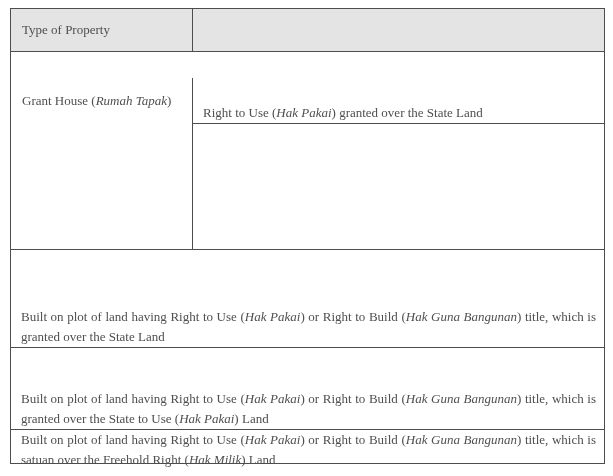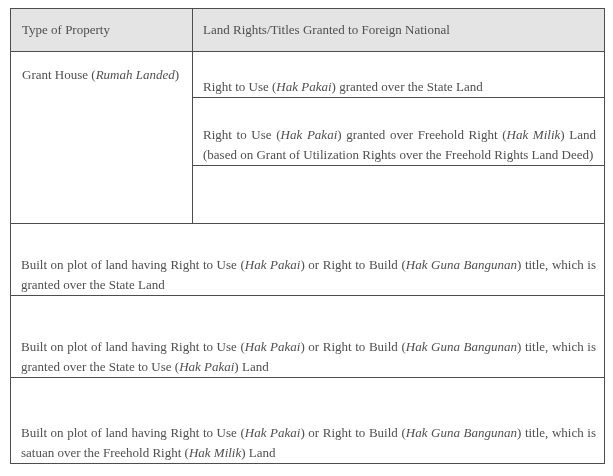--- a/index.html
+++ b/index.html
@@ -17,21 +17,21 @@
     color:var(--text);
     position:relative;
     overflow:hidden;
   }
   .ptable{
     position:absolute;left:10px;top:8px;
     width:595px;height:456px;
     border:1.5px solid var(--border);
     background:#fff;
     display:flex;flex-direction:column;
-    font-size:13px;line-height:20px;
+    font-size:13px;line-height:20px;gap:26px;
   }
   .hrow{
     display:flex;flex:none;height:43px;
     background:var(--header-bg);
     border-bottom:1px solid var(--border);
   }
   .col-l{width:182px;flex:none;border-right:1px solid var(--border);}
   .col-r{flex:1;min-width:0;}
   .hcell{display:flex;align-items:center;}
   .hcell.col-l{padding-left:11px;padding-right:6px;}
@@ -62,35 +62,29 @@
 </style>
 </head>
 <body>
 
 <div class="ptable">
 
   <div class="hrow">
     <div class="hcell col-l">
       <span>Type of Property</span>
     </div>
-    <div class="hcell col-r">
-      <span>Land Rights/Titles Granted to Foreign National</span>
-    </div>
   </div>
 
   <div class="section sec1">
     <div class="pcell col-l">
-      <p><span>Grant House (</span><i>Rumah Landed</i><span>)</span></p>
+      <p><span>Grant House (</span><i>Rumah Tapak</i><span>)</span></p>
     </div>
     <div class="rights col-r">
       <div class="rrow r1">
         <p><span>Right to Use (</span><i>Hak Pakai</i><span>) granted over the State Land</span></p>
-      </div>
-      <div class="rrow r2">
-        <p><span>Right to Use (</span><i>Hak Pakai</i><span>) granted over Freehold Right (</span><i>Hak Milik</i><span>) Land (based on Grant of Utilization Rights over the Freehold Rights Land Deed)</span></p>
       </div>
     </div>
   </div>
 
   <div class="section sec2">
     <div class="rights col-r">
       <div class="rrow r4">
         <p><span>Built on plot of land having Right to Use (</span><i>Hak Pakai</i><span>) or Right to Build (</span><i>Hak Guna Bangunan</i><span>) title, which is granted over the State Land</span></p>
       </div>
       <div class="rrow r5">

